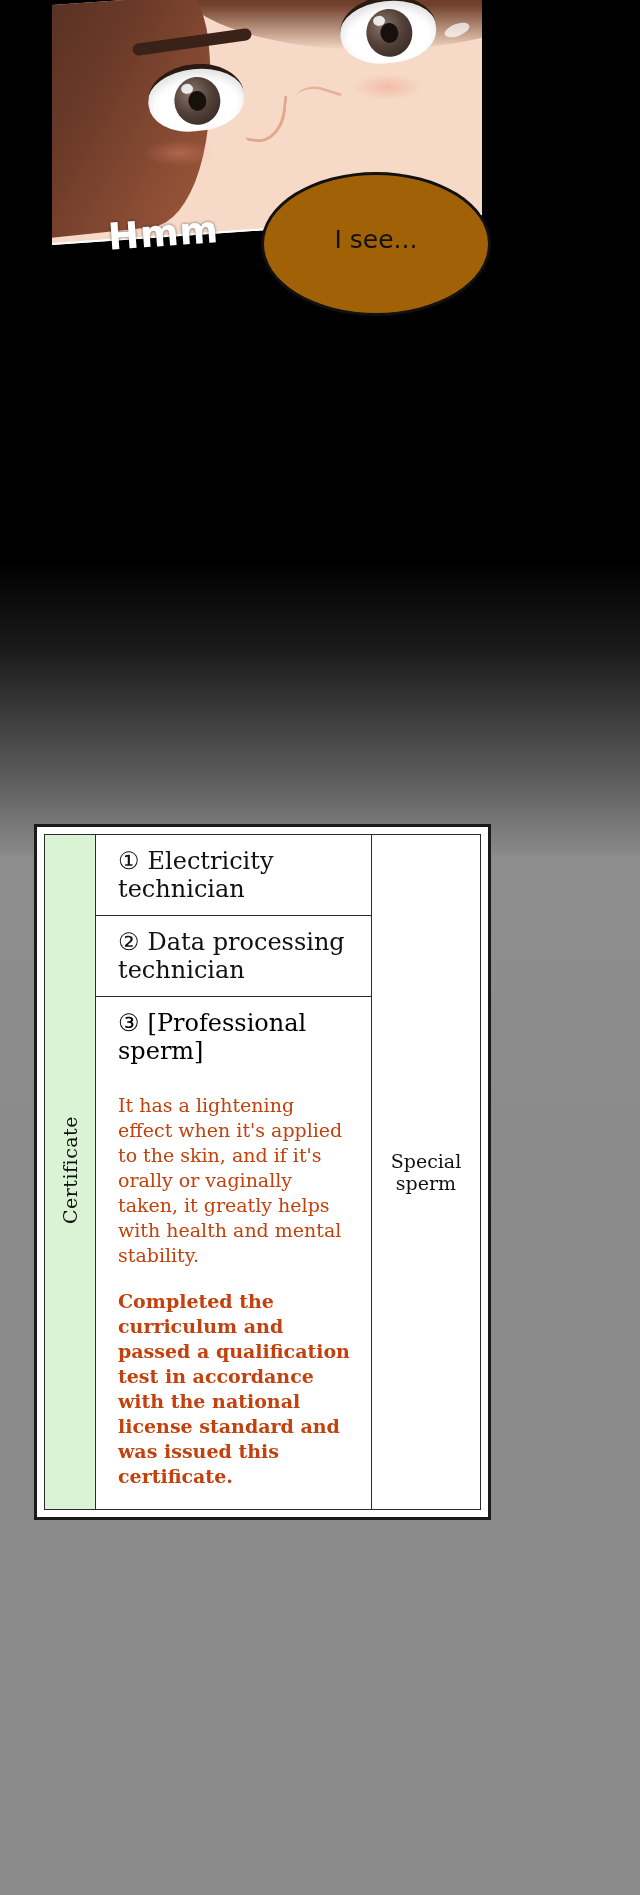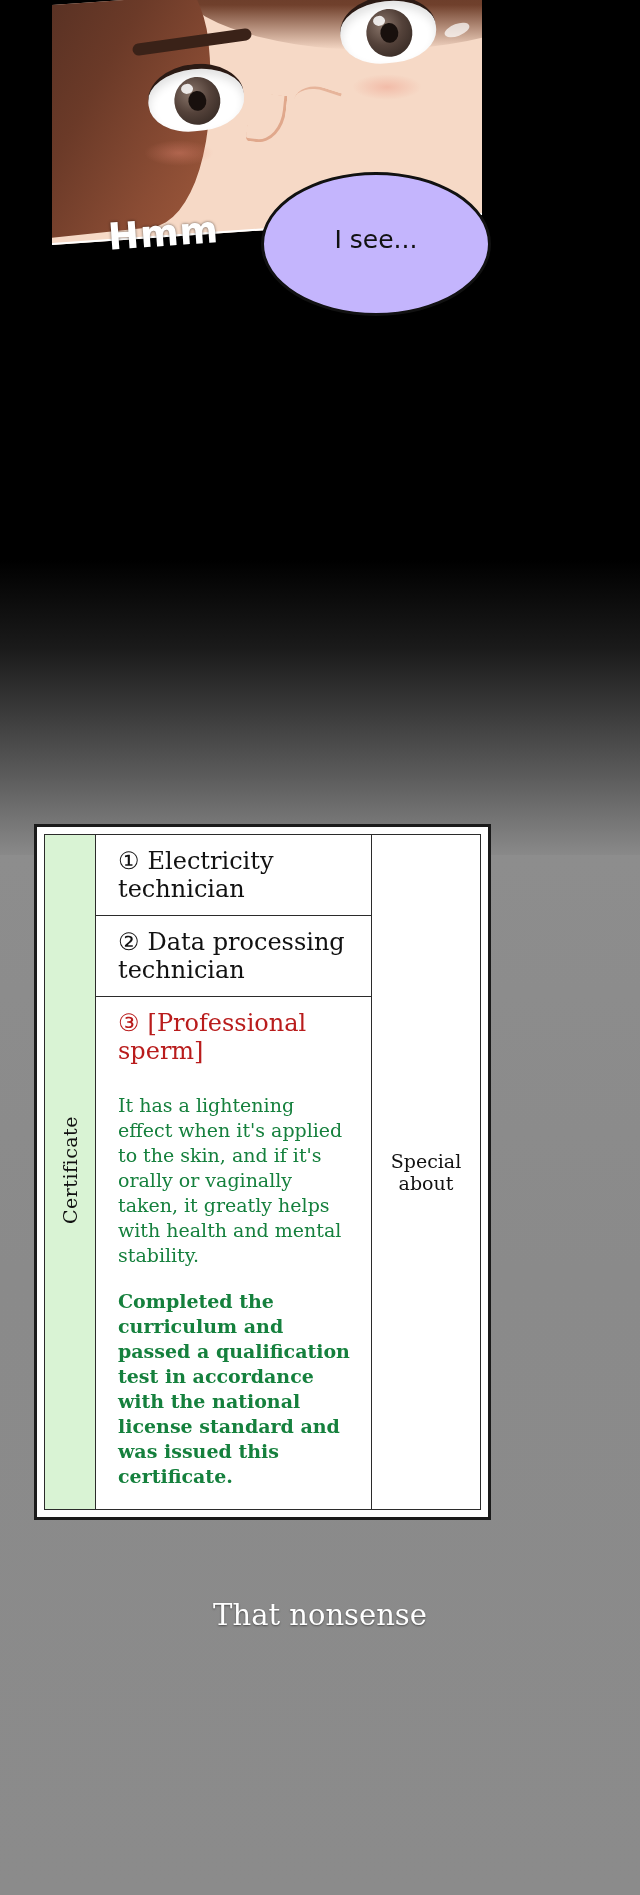--- a/index.html
+++ b/index.html
@@ -158,21 +158,21 @@
     font-weight: 700;
     color: #fff;
     letter-spacing: 1px;
     transform: rotate(-4deg);
     text-shadow: 0 0 3px rgba(0,0,0,0.6);
   }
   .bubble {
     position: absolute;
     left: 261px; top: 172px;
     width: 224px; height: 138px;
-    background: #c4b5fd;
+    background: #a16207;
     border: 3px solid #111;
     border-radius: 50%;
     box-shadow: 0 0 0 0 #000;
   }
   .bubble-text {
     position: absolute;
     width: 100%;
     top: 50px;
     text-align: center;
     font-family: "DejaVu Sans", sans-serif;
@@ -228,27 +228,27 @@
   }
   .row-line {
     border-bottom: 1px solid #2b2b2b;
     padding: 12px 10px 12px 22px;
     font-size: 24px;
     color: #111;
     box-sizing: border-box;
   }
   .row-line.last { border-bottom: none; }
   .row-line .num { margin-right: 8px; }
-  .row-line.blue { color: #b91c1c; }
+  .row-line.blue { color: #000000; }
   .para-area {
     padding: 16px 18px 20px 22px;
     box-sizing: border-box;
   }
   .para {
-    color: #15803d;
+    color: #c2410c;
     font-size: 19px;
     line-height: 1.32;
     margin: 0 0 20px 0;
     font-family: "DejaVu Serif", serif;
   }
   .para.last { margin-bottom: 0; font-weight: bold; }
 
   
   .narration {
     position: absolute;
@@ -322,23 +322,22 @@
             <span class="num">②</span><span>Data processing technician</span>
           </div>
           <div class="row-line blue last">
             <span class="num">③</span><span>[Professional sperm]</span>
           </div>
           <div class="para-area">
             <p class="para">It has a lightening effect when it's applied to the skin, and if it's orally or vaginally taken, it greatly helps with health and mental stability.</p>
             <p class="para last">Completed the curriculum and passed a qualification test in accordance with the national license standard and was issued this certificate.</p>
           </div>
         </td>
-        <td class="note-cell">Special about</td>
+        <td class="note-cell">Special sperm</td>
       </tr>
     </tbody>
       </table>
   </div>
 
   <div class="narration">
-    <div>That nonsense</div>
   </div>
 
 </div>
 
 </body></html>

